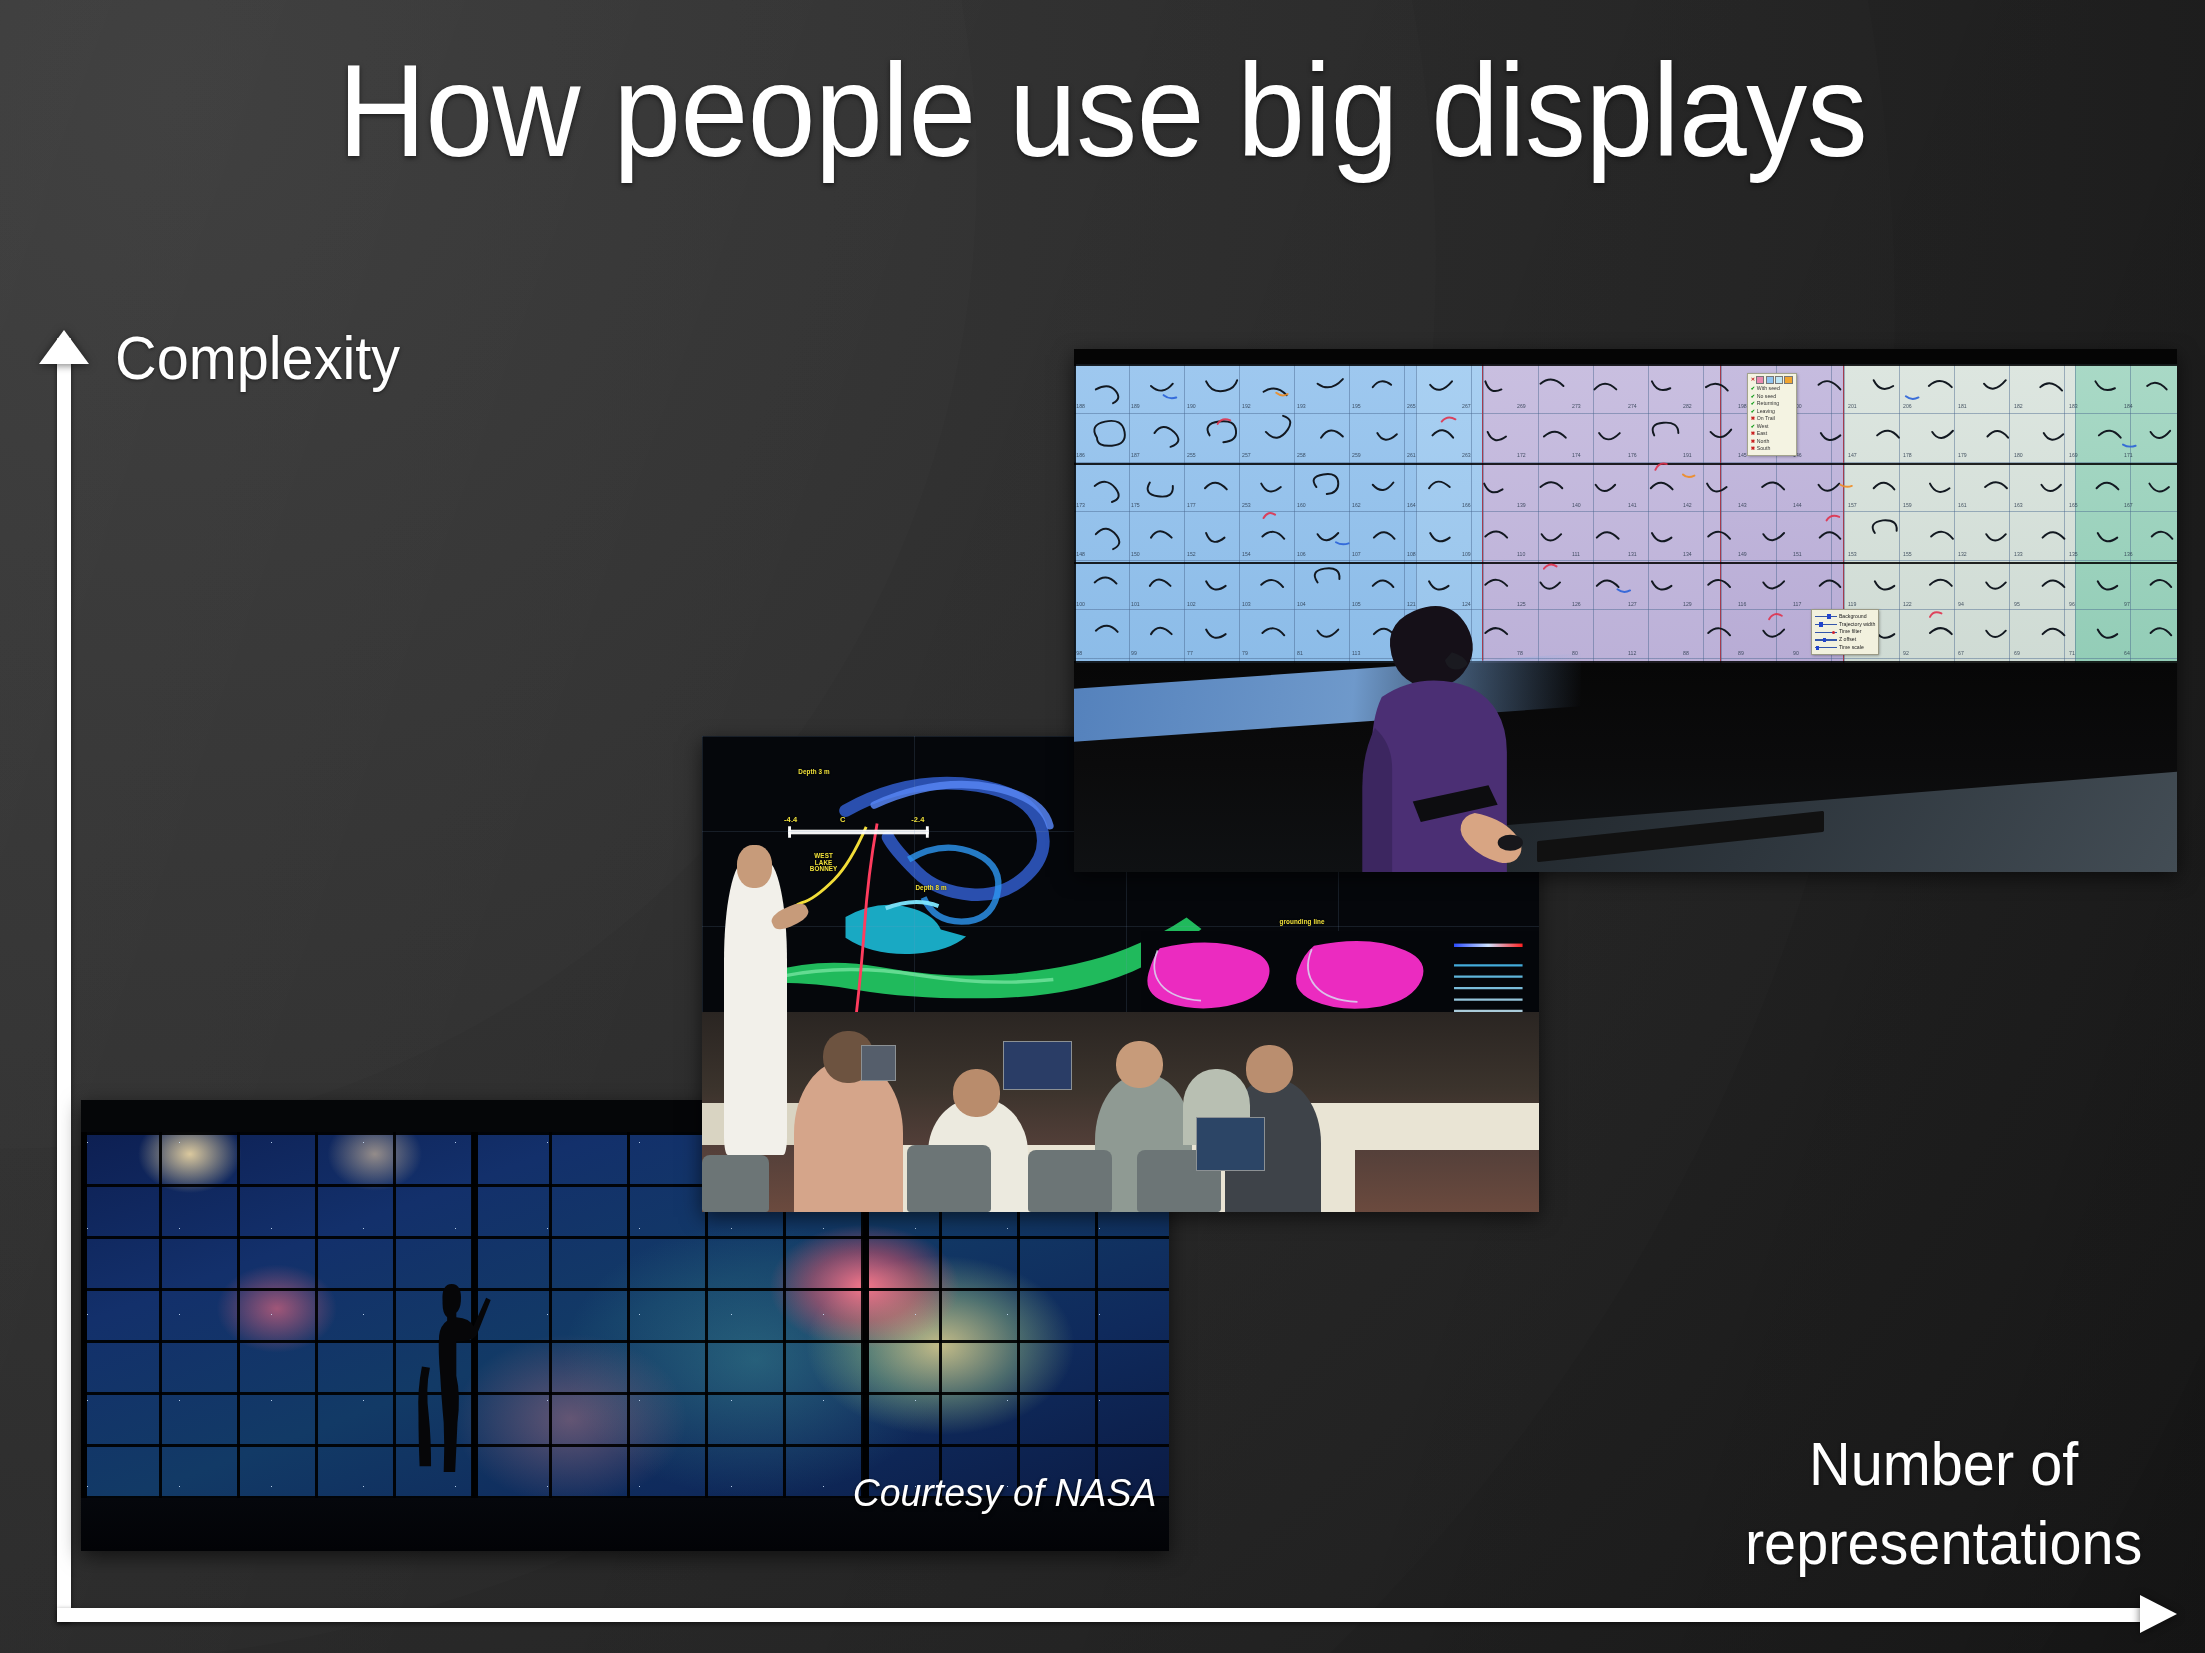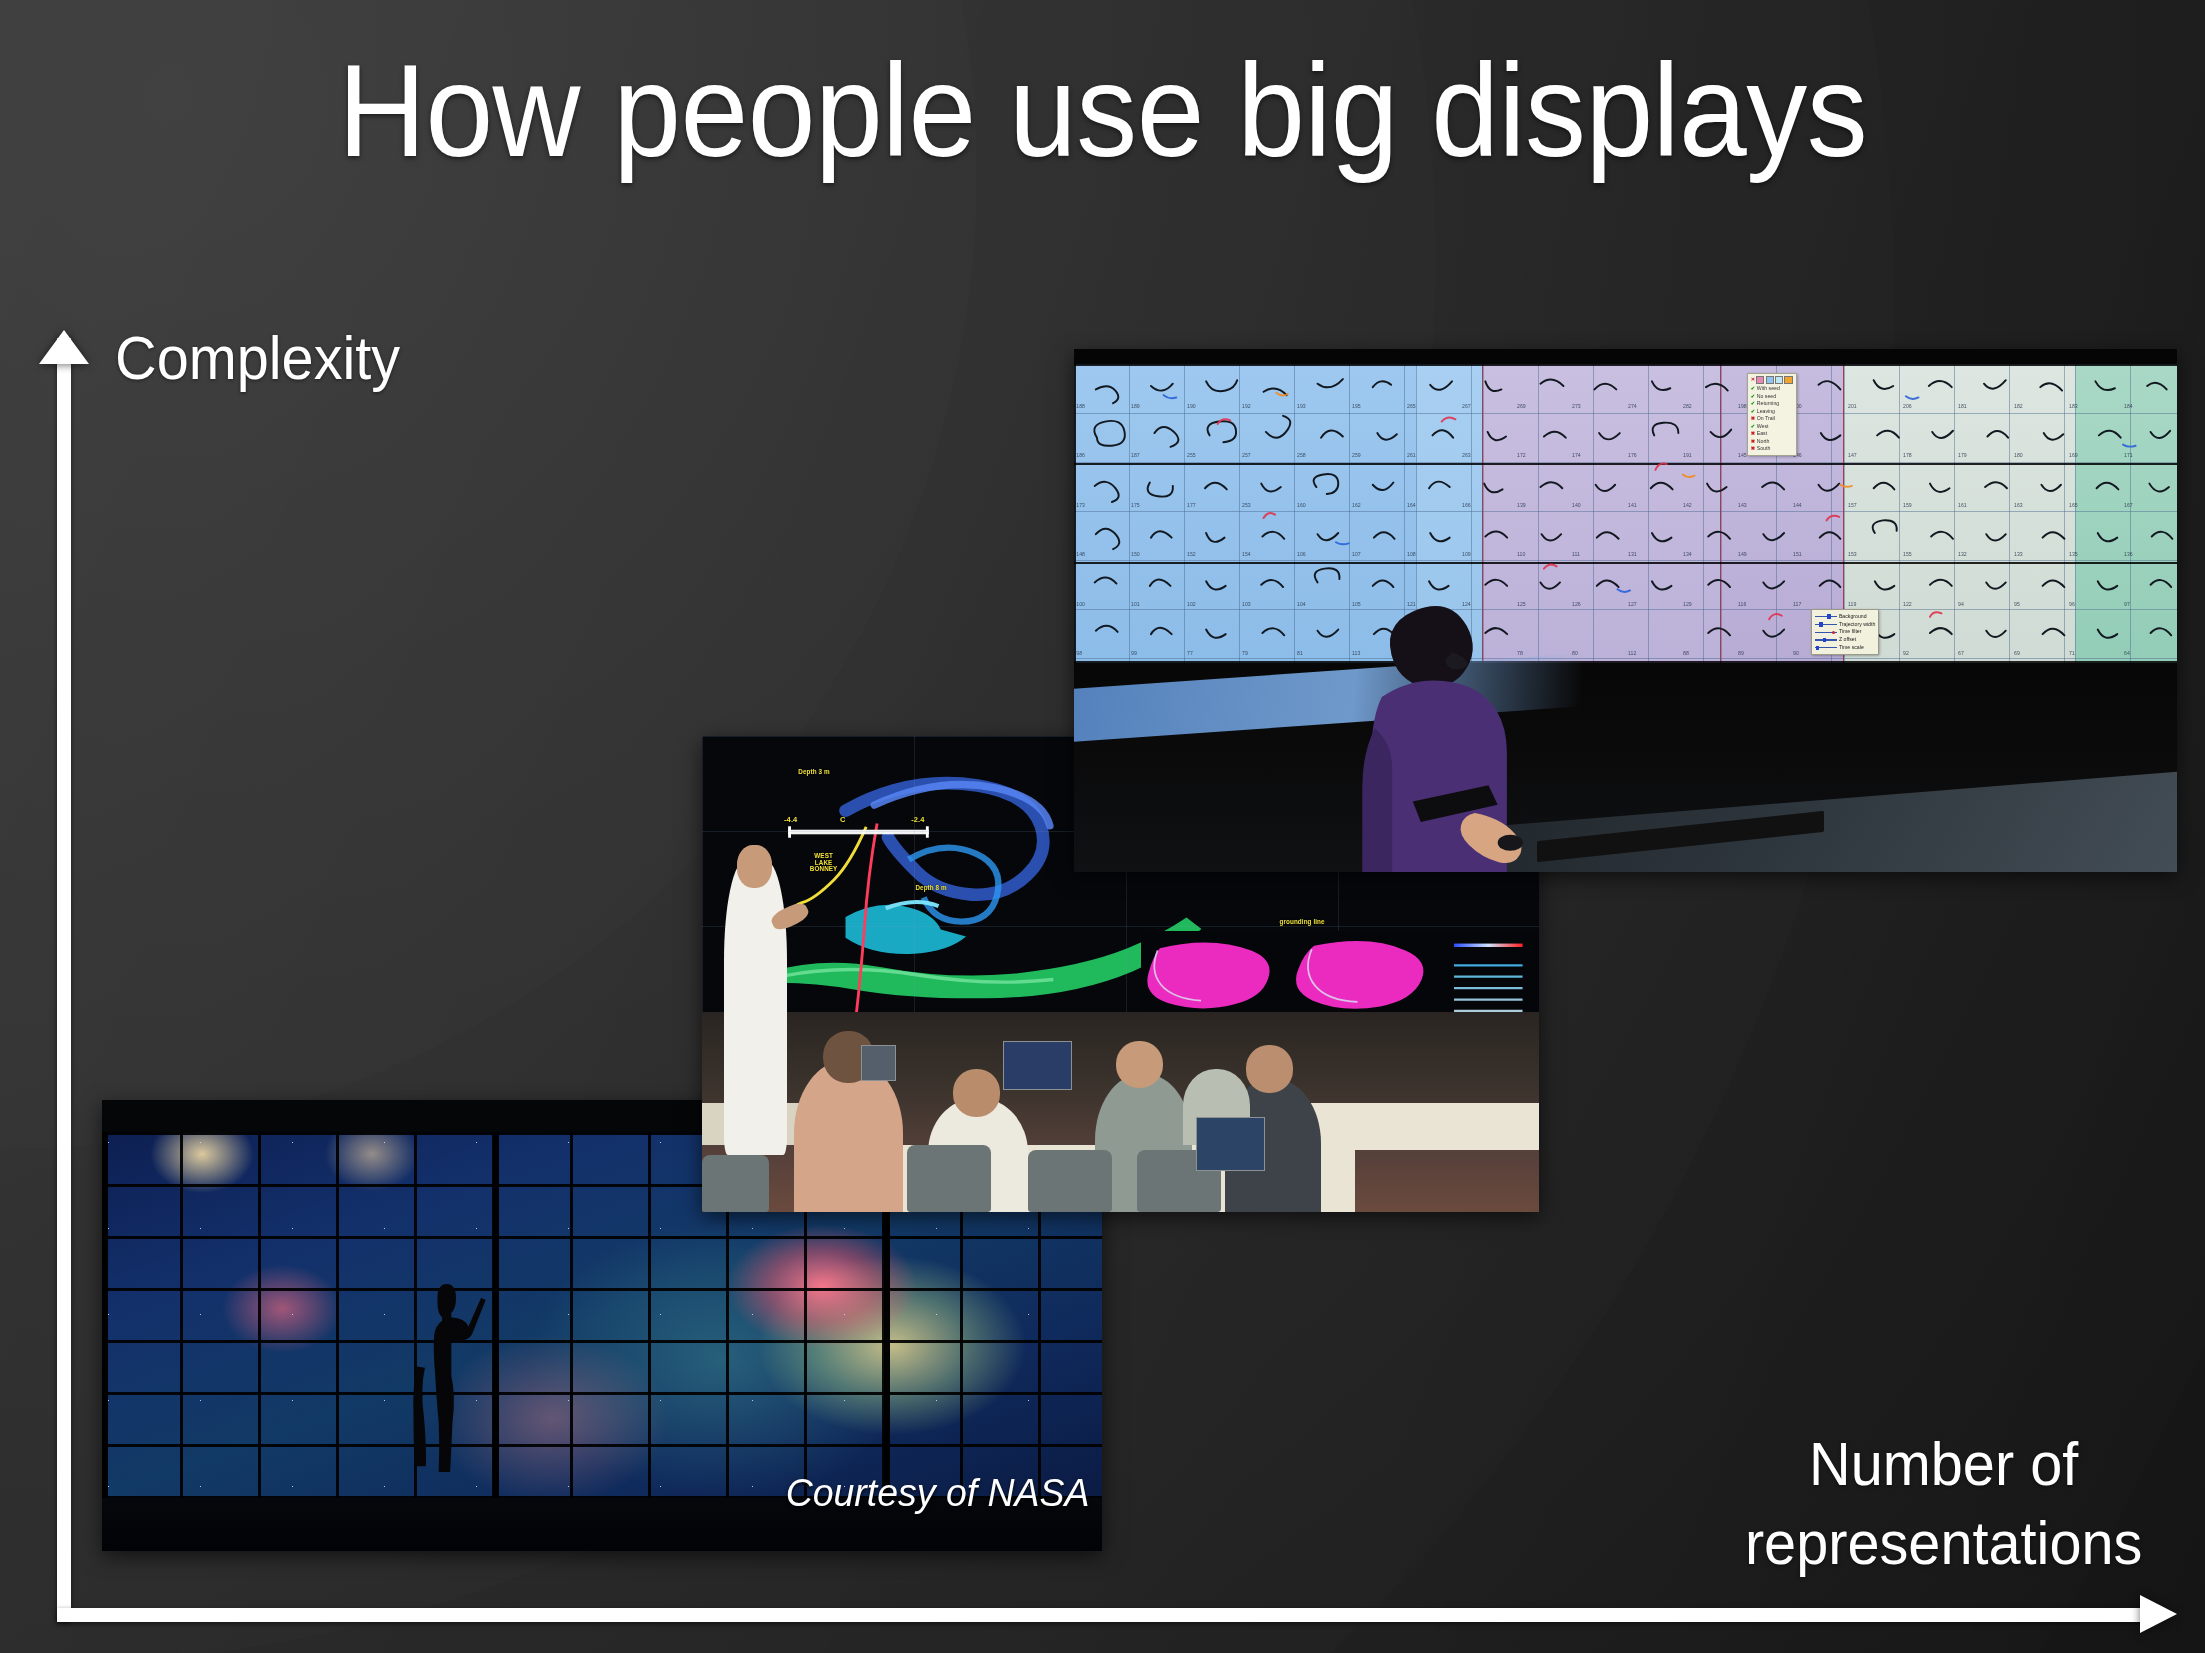--- a/index.html
+++ b/index.html
@@ -61,21 +61,21 @@
     text-align:center;line-height:1.28;
     transform:scaleX(.93);transform-origin:right center;
     text-shadow:0 1.1px 4px rgba(0,0,0,.5);
   }
 
   
   .photo{position:absolute;overflow:hidden;background:#000;
     box-shadow:0 5.7px 19.5px rgba(0,0,0,.6);}
 
   
-  #photo-nasa{left:102px;top:1100px;width:1000px;height:451px;}
+  #photo-nasa{left:81px;top:1100px;width:1088px;height:451px;}
   .nasa-sky{
     position:absolute;left:0;top:32px;width:100%;height:368px;
     background:
       radial-gradient(ellipse 132px 86px at 72% 42%, rgba(255,120,140,.95) 0%, rgba(255,90,110,.45) 40%, rgba(0,0,0,0) 72%),
       radial-gradient(ellipse 172px 115px at 79% 58%, rgba(255,235,150,.75) 0%, rgba(190,230,140,.35) 45%, rgba(0,0,0,0) 78%),
       radial-gradient(ellipse 86px 63px at 18% 48%, rgba(255,110,130,.6) 0%, rgba(0,0,0,0) 70%),
       radial-gradient(ellipse 69px 52px at 10% 6%, rgba(255,230,170,.85) 0%, rgba(0,0,0,0) 75%),
       radial-gradient(ellipse 63px 49px at 27% 6%, rgba(255,220,170,.55) 0%, rgba(0,0,0,0) 75%),
       radial-gradient(ellipse 149px 109px at 45% 78%, rgba(255,150,150,.35) 0%, rgba(0,0,0,0) 78%),
       radial-gradient(ellipse 241px 172px at 62% 62%, rgba(90,200,180,.30) 0%, rgba(0,0,0,0) 80%),

